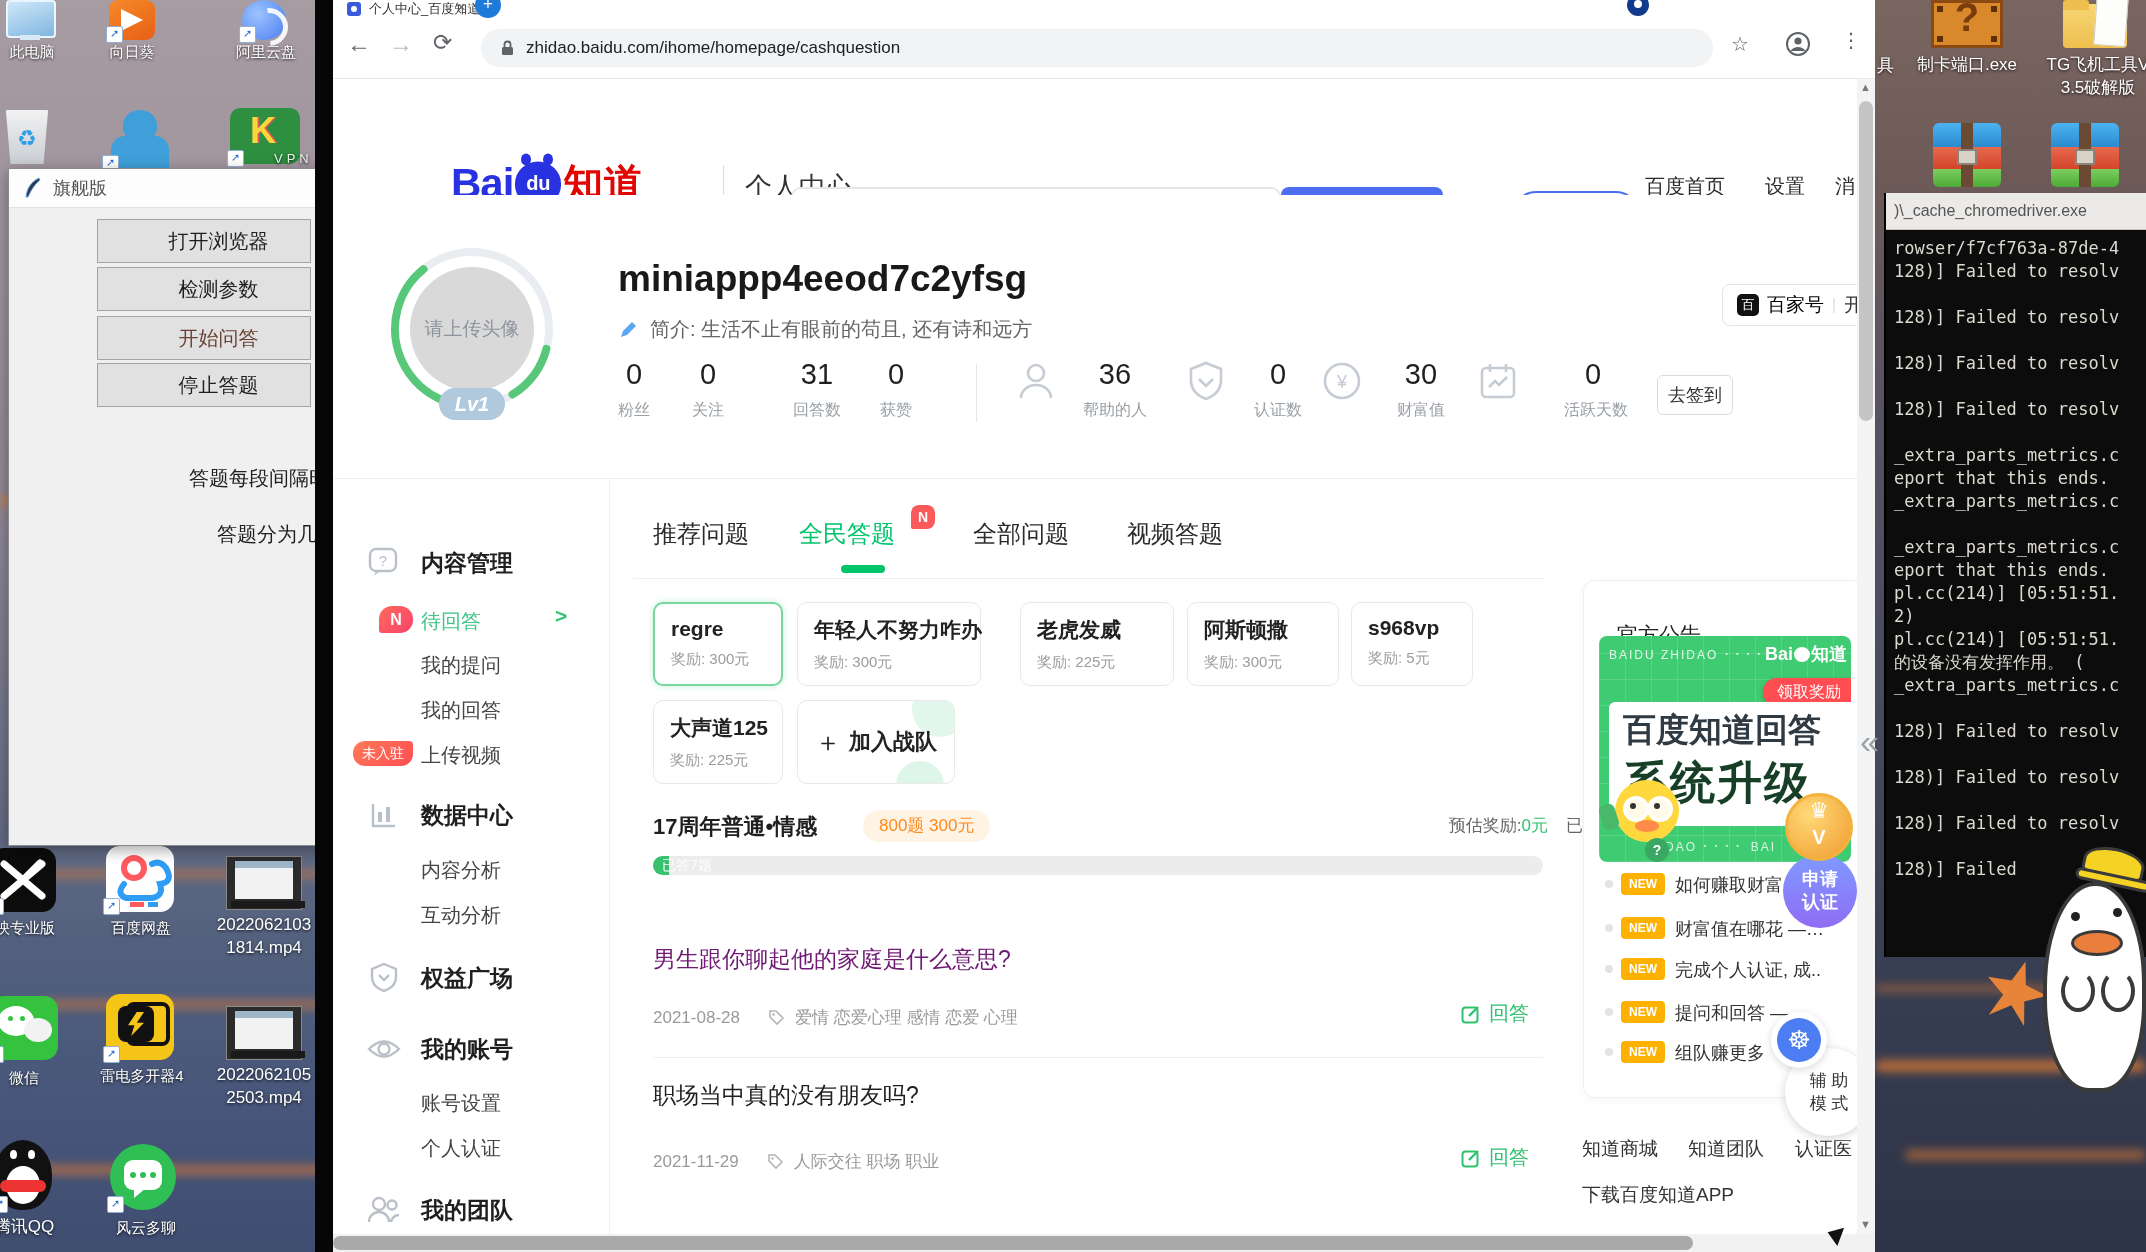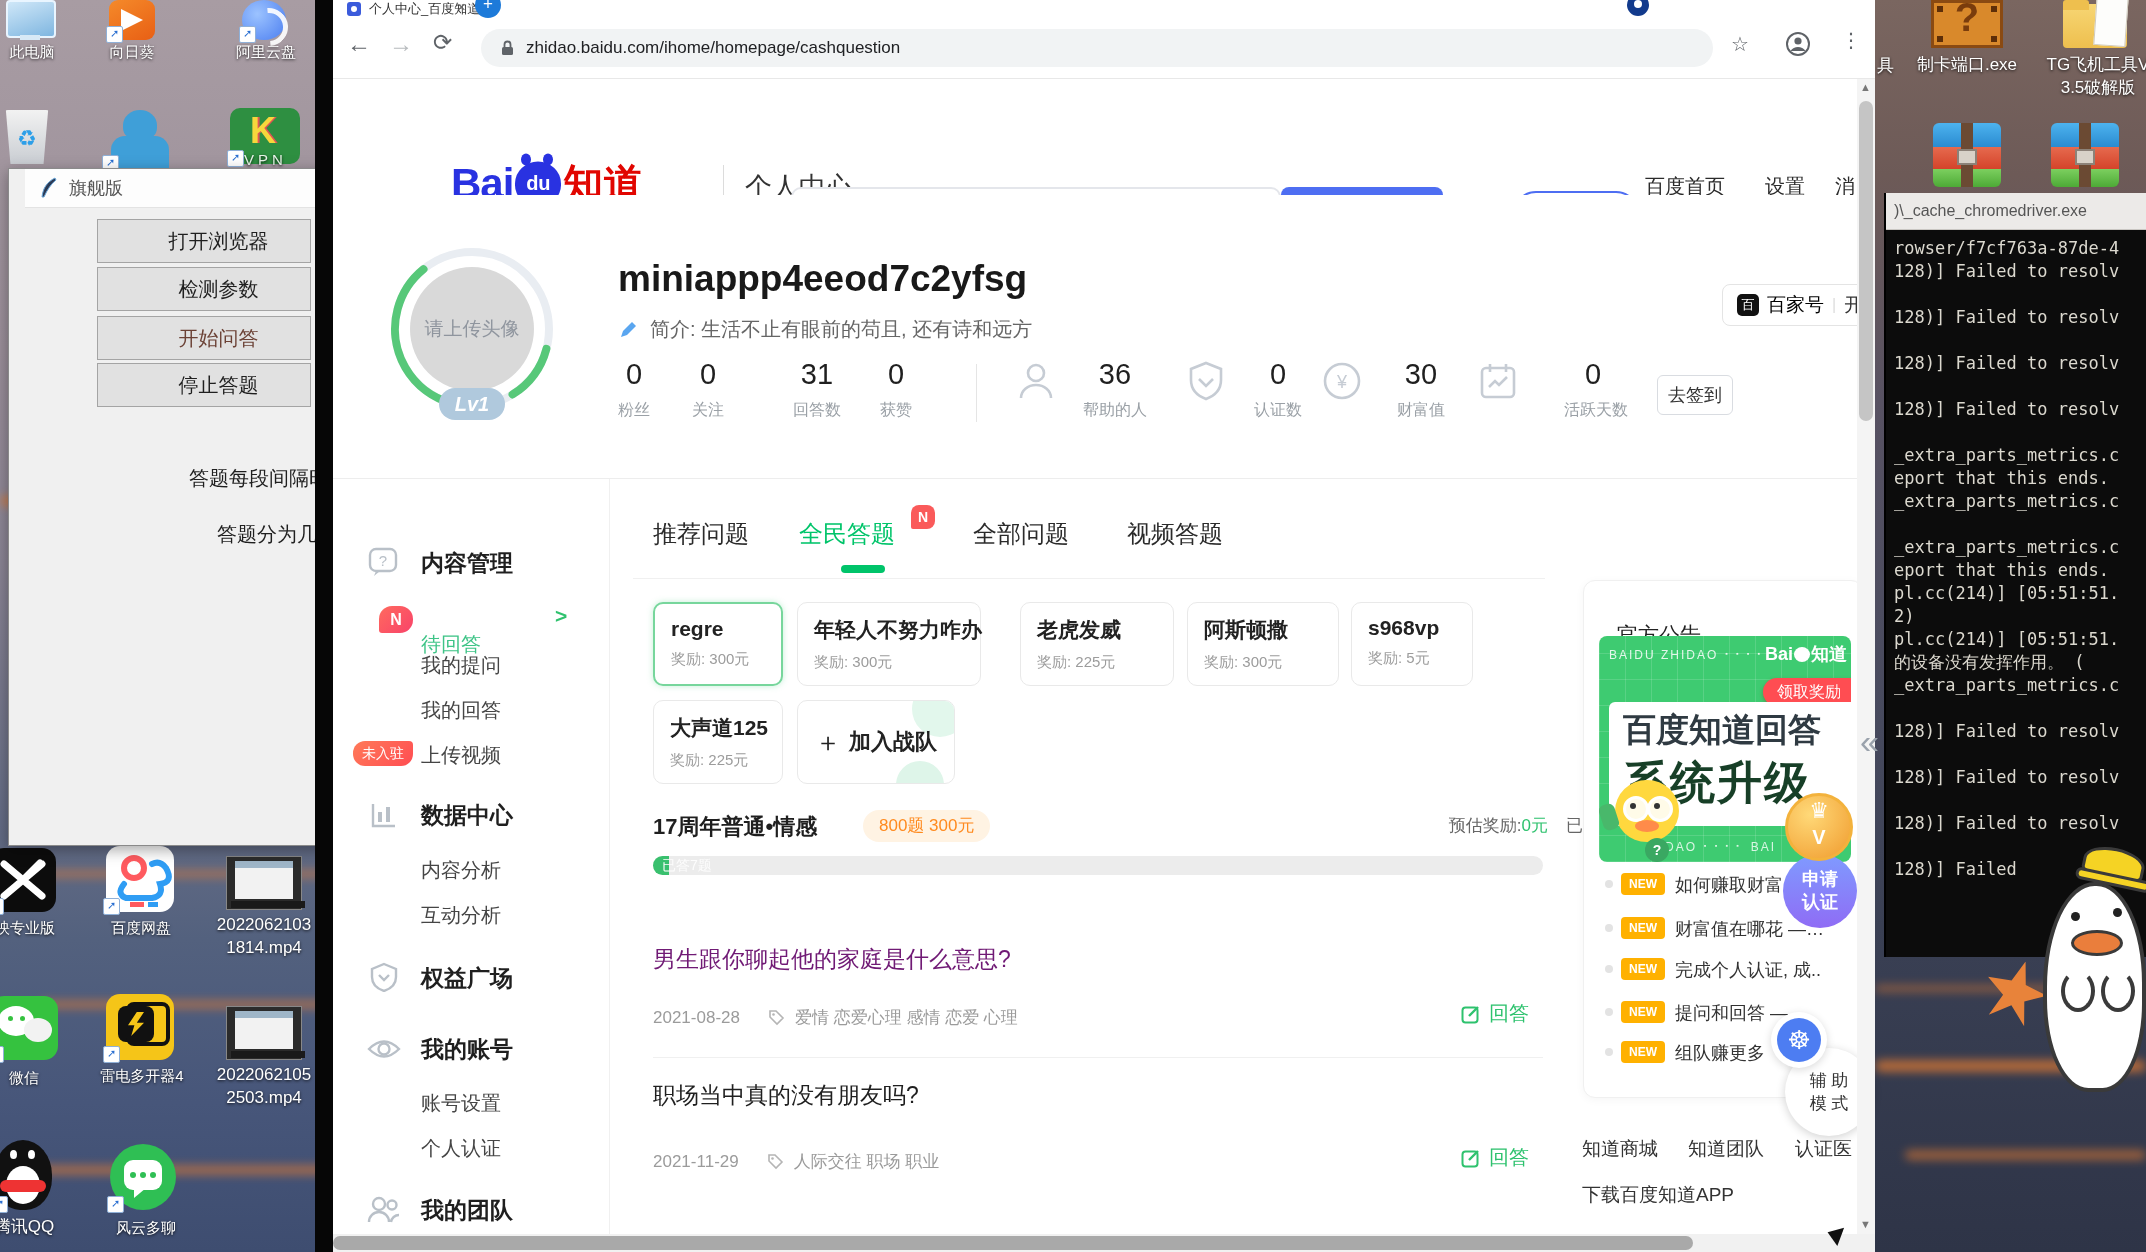--- a/index.html
+++ b/index.html
@@ -69,21 +69,21 @@
       <div class="abs" style="left:4px;top:2px;width:46px;height:54px;background:linear-gradient(180deg,#f2f2f2,#c9cdd2);clip-path:polygon(4% 0,96% 0,86% 100%,14% 100%);border-radius:4px;color:#2d9fe8;font-size:22px;text-align:center;line-height:58px;">♻</div>
     </div>
     <div class="abs" style="left:105px;top:110px;width:70px;height:58px;">
       <div class="abs" style="left:18px;top:0;width:34px;height:30px;background:#3f9fd8;border-radius:50% 50% 40% 40%;"></div>
       <div class="abs" style="left:6px;top:26px;width:58px;height:34px;background:#3f9fd8;border-radius:14px 14px 0 0;"></div>
       <div class="shortcut" style="bottom:-4px;">➚</div>
     </div>
     <div class="abs" style="left:228px;top:108px;width:74px;height:62px;">
       <div class="abs" style="left:2px;top:0;width:70px;height:56px;background:#2e8f41;border-radius:10px;">
         <span class="abs" style="left:20px;top:2px;font-size:36px;font-weight:bold;color:#f7d73c;text-shadow:2px 0 0 #e05555;">K</span>
-        <span class="abs dlabel" style="left:14px;top:42px;font-size:15px;letter-spacing:4px;color:#e8f5e9;">VPN</span>
+        <span class="abs dlabel" style="left:14px;top:42px;font-size:13px;letter-spacing:4px;color:#e8f5e9;padding-left:30px;">VPN</span>
         <div class="shortcut">➚</div>
       </div>
     </div>
 
     <div class="abs" style="left:-12px;top:848px;width:76px;">
       <div class="abs" style="left:2px;top:0;width:66px;height:64px;background:#0c0c0c;border-radius:14px;">
         <svg width="66" height="64" viewBox="0 0 66 64">
             <path d="M14 16 L52 48 M52 16 L14 48 M33 32 L50 15" stroke="#fff" stroke-width="7" fill="none" stroke-linecap="round"></path>
           </svg>
         <div class="shortcut">➚</div>
@@ -155,21 +155,21 @@
         <div class="abs" style="left:24px;top:44px;width:0;height:0;border-top:10px solid #fff;border-right:12px solid transparent;"></div>
         <div class="abs" style="left:20px;top:28px;width:6px;height:6px;background:#2fbf54;border-radius:50%;"></div>
         <div class="abs" style="left:30px;top:28px;width:6px;height:6px;background:#2fbf54;border-radius:50%;"></div>
         <div class="abs" style="left:40px;top:28px;width:6px;height:6px;background:#2fbf54;border-radius:50%;"></div>
         <div class="shortcut">➚</div>
       </div>
       <div class="dlabel abs" style="left:-6px;top:74px;width:92px;">风云多聊</div>
     </div>
 
     <div class="abs" style="left:8px;top:168px;width:325px;height:678px;background:#f0f0f0;border:1px solid #8a8a8a;box-sizing:border-box;box-shadow:0 4px 14px rgba(0,0,0,.35);">
-      <div class="abs flex" style="left:16px;top:0;width:100%;height:38px;background:#fdfdfd;border-bottom:1px solid #e3e3e3;align-items:center;">
+      <div class="abs flex" style="left:0;top:0;width:100%;height:38px;background:#fdfdfd;border-bottom:1px solid #e3e3e3;align-items:center;">
         <svg style="margin-left:14px;" width="20" height="24" viewBox="0 0 20 24">
             <path d="M16 2 C8 6 4 12 3 21 L5 21 C8 14 12 8 17 4 Z" fill="#2b3a55" stroke="#6aa6d8" stroke-width="1"></path>
           </svg>
         <span style="margin-left:10px;font-size:18px;color:#555;">旗舰版</span>
       </div>
       <button class="tkbtn" style="top:50px;">打开浏览器</button>
       <button class="tkbtn" style="top:98px;">检测参数</button>
       <button class="tkbtn" style="top:147px;color:#6b4135;">开始问答</button>
       <button class="tkbtn" style="top:194px;">停止答题</button>
       <span class="abs" style="left:180px;top:296px;font-size:20px;color:#1f1f1f;white-space:nowrap;">答题每段间隔时</span>
@@ -296,21 +296,21 @@
     <div class="abs" style="left:0;top:478px;width:1524px;height:1px;background:#ededed;"></div>
     <div class="abs" style="left:276px;top:479px;width:1px;height:773px;background:#f0f0f0;"></div>
 
     <svg class="abs" style="left:34px;top:546px;" width="32" height="32" viewBox="0 0 32 32">
         <rect x="3" y="3" width="26" height="22" rx="6" fill="none" stroke="#b9c0c8" stroke-width="2.4"></rect>
         <text x="16" y="20" text-anchor="middle" font-size="15" fill="#b9c0c8">?</text>
         <path d="M9 25 l-2 5 6-5" fill="#b9c0c8"></path>
       </svg>
     <span class="shead" style="left:88px;top:548px;">内容管理</span>
     <span class="abs" style="left:46px;top:606px;width:34px;height:27px;background:linear-gradient(135deg,#ff6a5e,#f8436a);border-radius:13px 13px 13px 3px;color:#fff;font-size:16px;font-weight:bold;text-align:center;line-height:27px;">N</span>
-    <span class="ssub" style="left:88px;top:608px;color:#3ec487;margin-top:23px;">待回答</span>
+    <span class="ssub" style="left:88px;top:608px;color:#3ec487;">待回答</span>
     <span class="abs" style="left:222px;top:604px;font-size:21px;font-weight:bold;color:#2fc26e;">&gt;</span>
     <span class="ssub" style="left:88px;top:652px;">我的提问</span>
     <span class="ssub" style="left:88px;top:697px;">我的回答</span>
     <span class="abs" style="left:20px;top:741px;width:60px;height:25px;background:linear-gradient(135deg,#ff7a59,#ff4d52);border-radius:12px 4px 12px 12px;color:#fff;font-size:14px;text-align:center;line-height:25px;">未入驻</span>
     <span class="ssub" style="left:88px;top:742px;">上传视频</span>
     <svg class="abs" style="left:36px;top:800px;" width="30" height="30" viewBox="0 0 30 30">
         <path d="M4 4 v22 h22" fill="none" stroke="#b9c0c8" stroke-width="2.4"></path>
         <rect x="9" y="12" width="4" height="10" fill="#b9c0c8"></rect>
         <rect x="17" y="7" width="4" height="15" fill="#b9c0c8"></rect>
       </svg>

